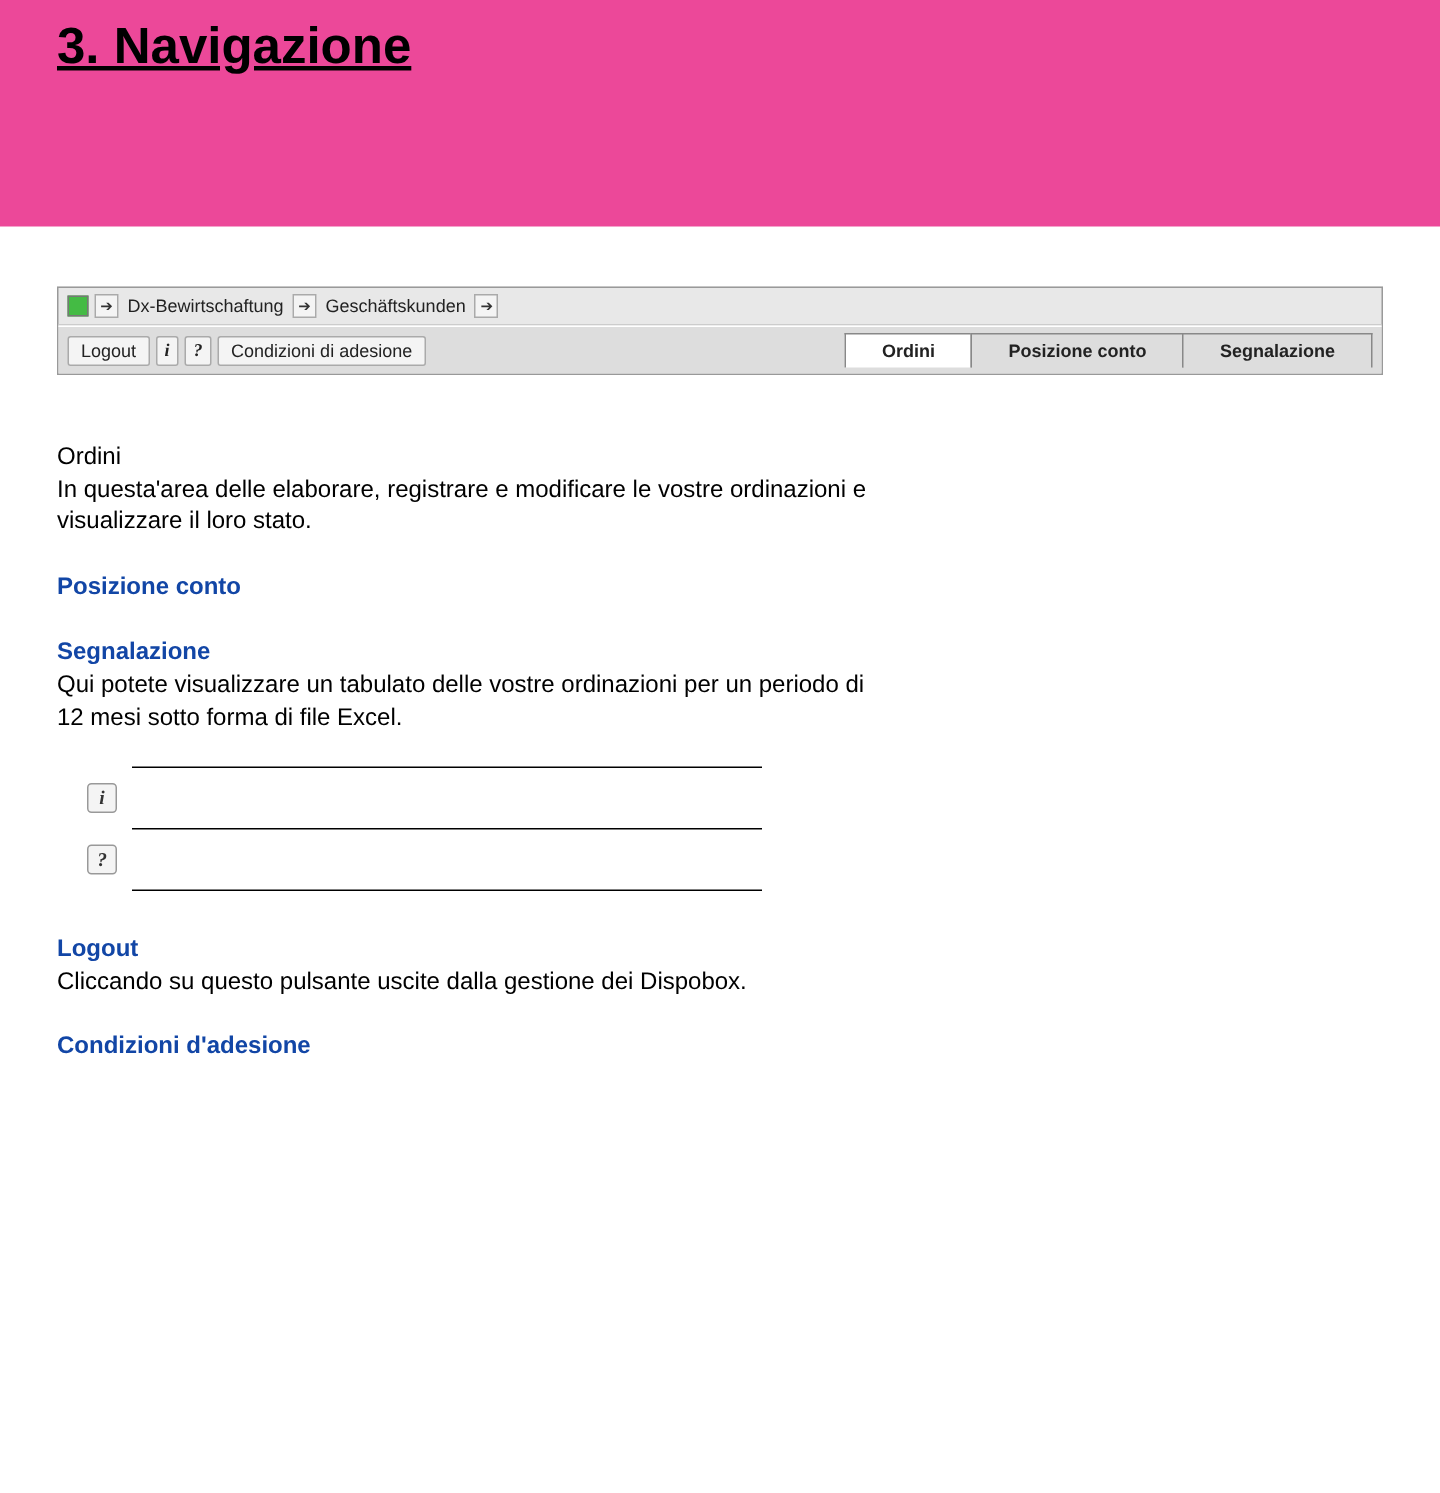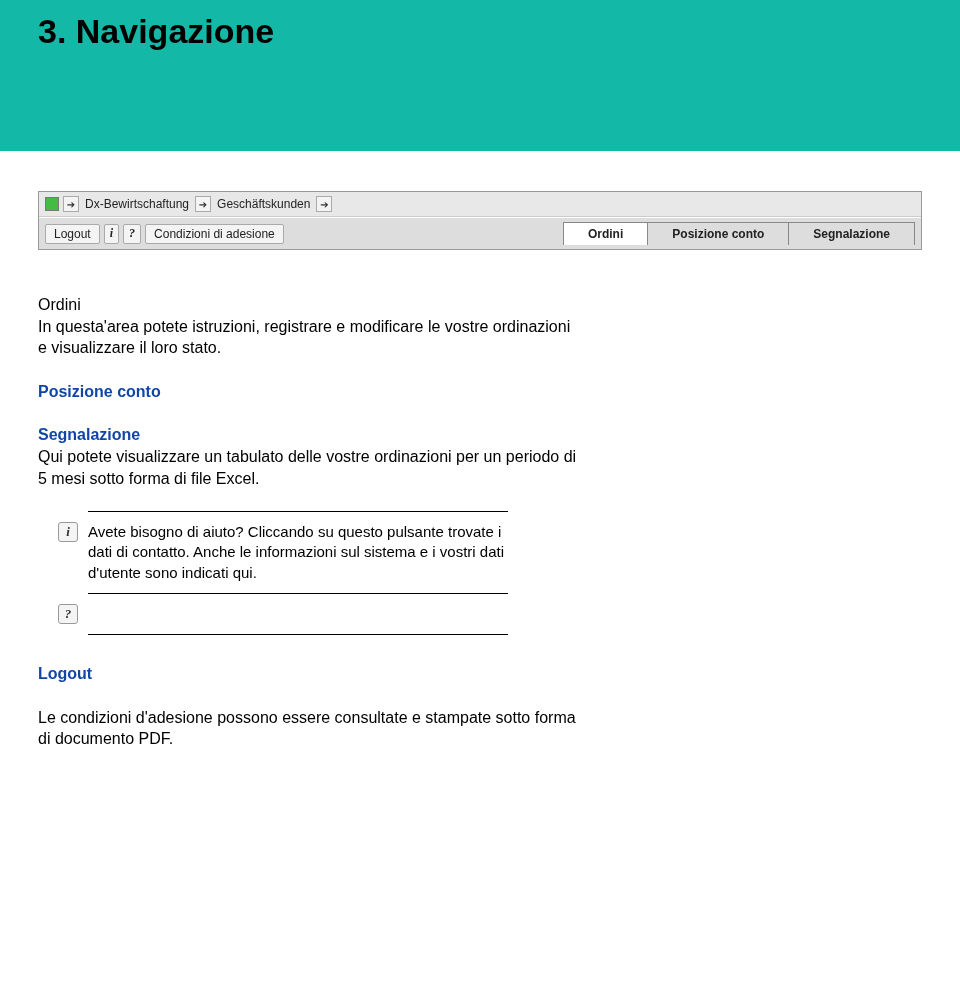--- a/index.html
+++ b/index.html
@@ -3,22 +3,23 @@
 <meta charset="utf-8">
 <style>
   * { box-sizing: border-box; }
   body {
     margin: 0;
     font-family: "Segoe UI", Arial, sans-serif;
     background: #fff;
     width: 960px;
   }
   .header-band {
-    background: #14b8a6;
+    background: #ec4899;
     padding: 8px 38px 100px 38px;
+    text-decoration: underline;
   }
   .page-title {
     font-size: 34px;
     font-weight: bold;
     color: #000;
     margin: 4px 0 0 0;
   }
   .content {
     padding: 40px 38px 20px 38px;
   }
@@ -178,46 +179,46 @@
       <div class="tabs">
         <div class="tab active">Ordini</div>
         <div class="tab">Posizione conto</div>
         <div class="tab">Segnalazione</div>
       </div>
     </div>
   </div>
 
   <div class="section">
     <div class="heading first">Ordini</div>
-    <div>In questa'area potete istruzioni, registrare e modificare le vostre ordinazioni  e visualizzare il loro stato.</div>
+    <div>In questa'area delle elaborare, registrare e modificare le vostre ordinazioni  e visualizzare il loro stato.</div>
   </div>
 
   <div class="section">
     <div class="heading bold">Posizione conto</div>
   </div>
 
   <div class="section">
     <div class="heading bold">Segnalazione</div>
-    <div>Qui potete visualizzare un tabulato delle vostre ordinazioni per un periodo di 5 mesi sotto forma di file Excel.</div>
+    <div>Qui potete visualizzare un tabulato delle vostre ordinazioni per un periodo di 12 mesi sotto forma di file Excel.</div>
   </div>
 
   <div class="note-block">
     <hr>
     <div class="note-row">
       <div class="note-icon">i</div>
-      <div>Avete bisogno di aiuto? Cliccando su questo pulsante trovate i dati di contatto. Anche le informazioni sul sistema e i vostri dati d'utente sono indicati qui.</div>
     </div>
     <hr>
     <div class="note-row">
       <div class="note-icon">?</div>
     </div>
     <hr>
   </div>
 
   <div class="section" style="margin-top:28px">
     <div class="heading bold">Logout</div>
-  </div>
-
-  <div class="section">
-    <div>Le condizioni d'adesione possono essere consultate e stampate sotto forma di documento PDF.</div>
+    <div>Cliccando su questo pulsante uscite dalla gestione dei Dispobox.</div>
+  </div>
+
+  <div class="section">
+    <div class="heading bold">Condizioni d'adesione</div>
   </div>
 
 </div>
 
 </body></html>

